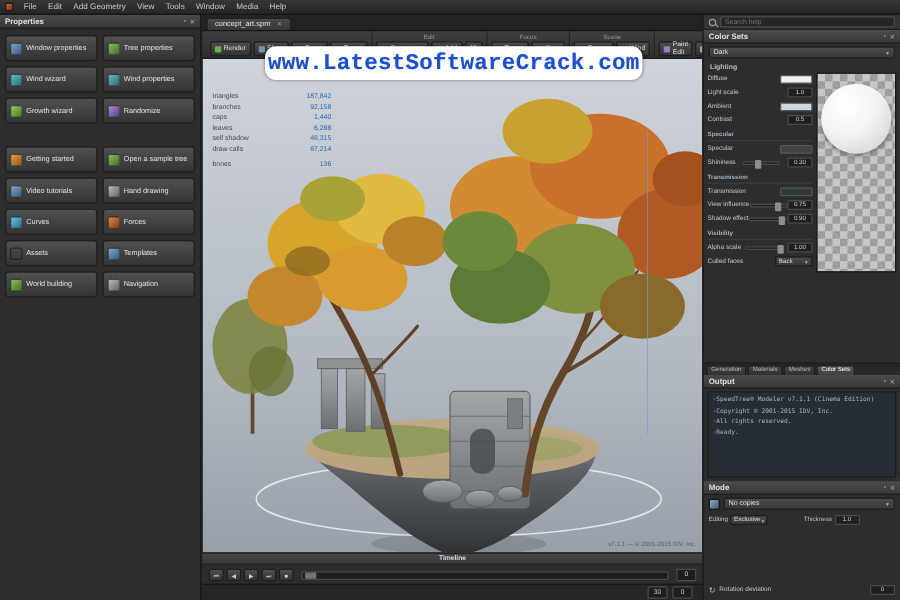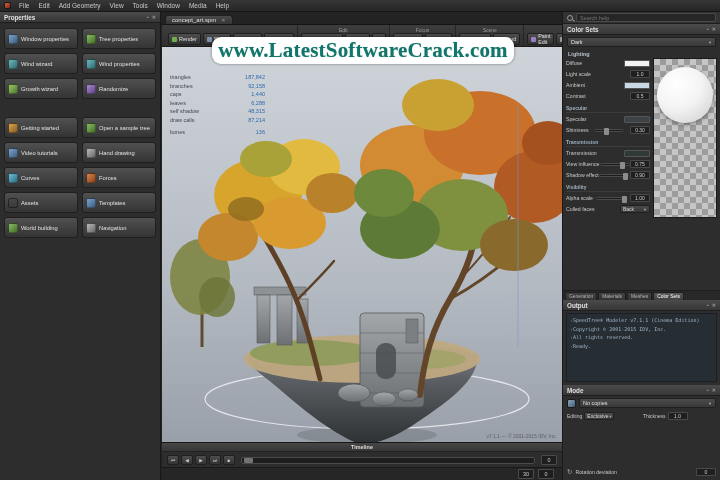--- a/index.html
+++ b/index.html
@@ -69,22 +69,22 @@
   .stats { position:absolute; left:8px; top:26px; width:95px; font-size:5.5px;
     color:#41474d; line-height:1.55; }
   .stat { display:flex; justify-content:space-between; }
   .stat .v { color:#2f6bab; }
   .vp-caption { position:absolute; right:5px; bottom:3px; font-size:5px; color:#5c6166; }
 
   
   .watermark { position:absolute; left:212px; top:37px; width:302px; height:27px; z-index:60;
     background:#ffffff; border-radius:9px; display:flex; align-items:center; justify-content:center;
     box-shadow:0 0 3px rgba(0,0,0,.45); }
-  .watermark span { font-family:Liberation Serif, serif; font-weight:bold; font-size:21px;
-    color:#0f766e; letter-spacing:.2px; text-shadow:0 0 1px rgba(40,90,20,.35); }
+  .watermark span { font-family:Liberation Mono, monospace; font-weight:bold; font-size:18px;
+    color:#1d4ed8; letter-spacing:.2px; text-shadow:0 0 1px rgba(40,90,20,.35); }
 
   
   .timeline { height:25px; background:#2d2d2d; border-top:1px solid #181818; }
   .tl-header { height:9px; background:linear-gradient(#464646,#373737); border-bottom:1px solid #222;
     font-size:5.4px; font-weight:bold; color:#ddd; text-align:center; line-height:9px; }
   .tl-controls { display:flex; align-items:center; gap:2px; padding:2px 5px; height:16px; }
   .tl-btn { width:12px; height:10px; background:linear-gradient(#4e4e4e,#333); border:1px solid #1f1f1f;
     border-radius:2px; font-size:4.6px; color:#ccc; display:flex; align-items:center; justify-content:center; cursor:pointer; }
   .tl-track { flex:1; height:7px; background:#1e1e1e; border:1px solid #4a4a4a; border-radius:2px;
     position:relative; margin:0 4px; }

